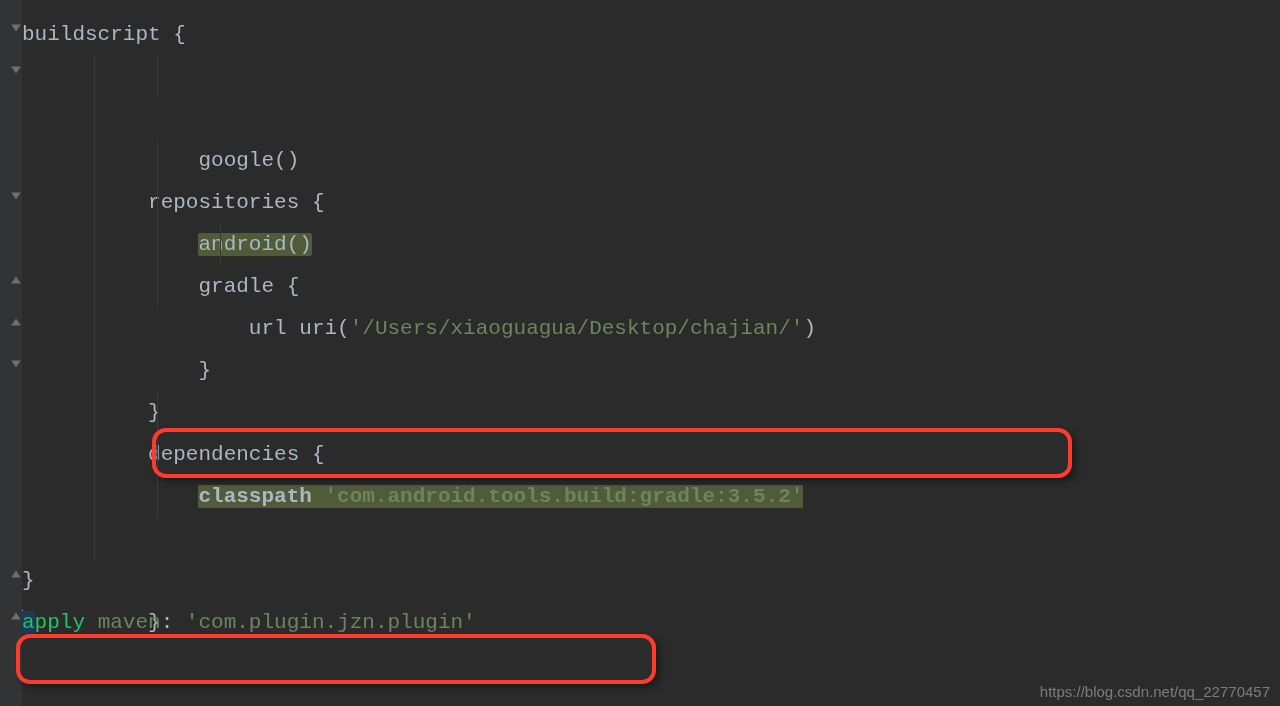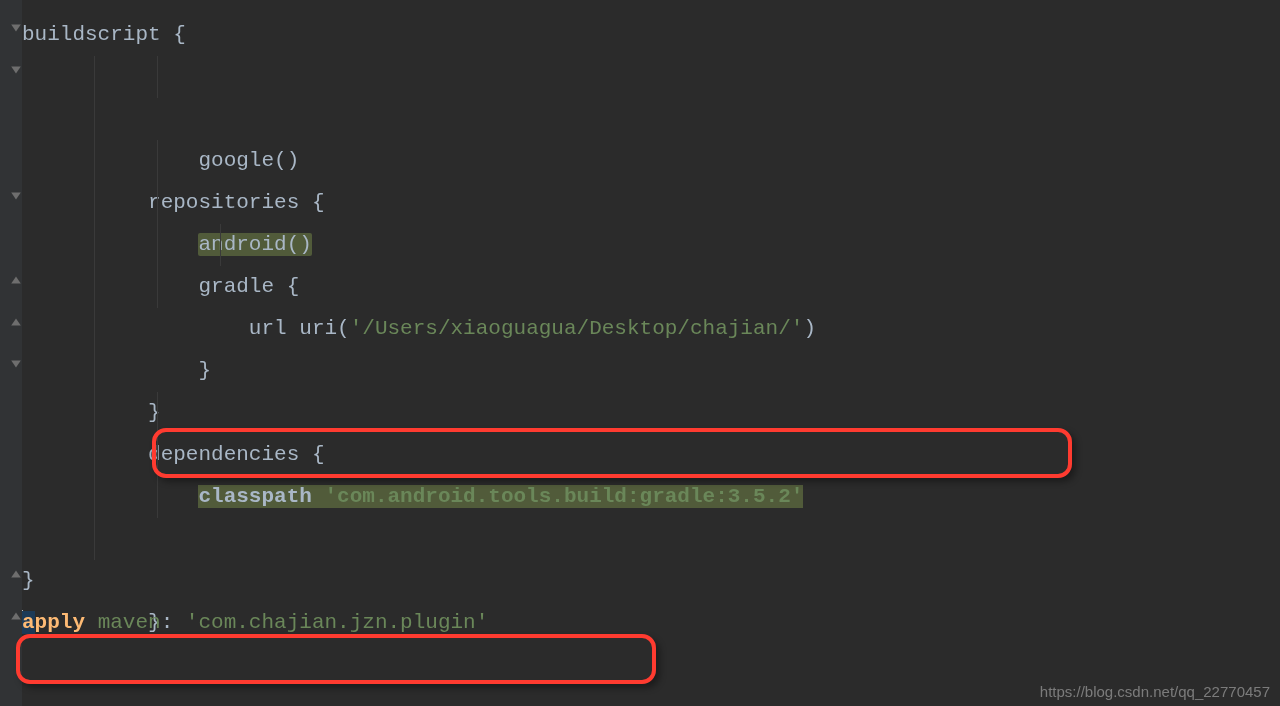--- a/index.html
+++ b/index.html
@@ -55,21 +55,21 @@
   .indent-guide {
     position: absolute;
     top: 0;
     bottom: 0;
     width: 1px;
     background: #3a3a3a;
   }      
   .ident { color: #a9b7c6; }   
   .str { color: #6a8759; }      
   .brace { color: #a9b7c6; }
-  .applykw { color: #fdba74; font-weight: bold; }
+  .applykw { color: #22c55e; }
 
   .hl-jcenter {
     background: #515b3a;
     border-radius: 2px;
     padding: 0 0px;
   }
   .hl-classpath {
     background: #515b3a;
     padding: 0 0px;
     font-weight: bold;
@@ -209,21 +209,21 @@
       <span class="indent-guide" style="left:72px"></span><span class="indent-guide" style="left:135px"></span>
     </div>
 
     <div class="line">
       <span class="indent-guide" style="left:72px"></span>
       <span>    </span><span class="brace">}</span>
     </div>
 
     <div class="line"><span class="brace">}</span></div>
 
-    <div class="line apply-txt"><span class="cursor"></span><span class="applykw"><span class="first-letter-bg">a</span><span>pply </span></span><span class="str">maven</span><span class="ident">: </span><span class="str">'com.chajian.jzn.plugin'</span></div>
+    <div class="line apply-txt"><span class="cursor"></span><span class="applykw"><span class="first-letter-bg">a</span><span>pply </span></span><span class="str">maven</span><span class="ident">: </span><span class="str">'com.plugin.jzn.plugin'</span></div>
 
   </div>
 
   <div class="red-box" style="left:152px; top:428px; width:920px; height:50px;"></div>
   <div class="red-box" style="left:16px; top:634px; width:640px; height:50px;"></div>
 
   <div class="watermark">https://blog.csdn.net/qq_22770457</div>
 </div>
 
 </body></html>

